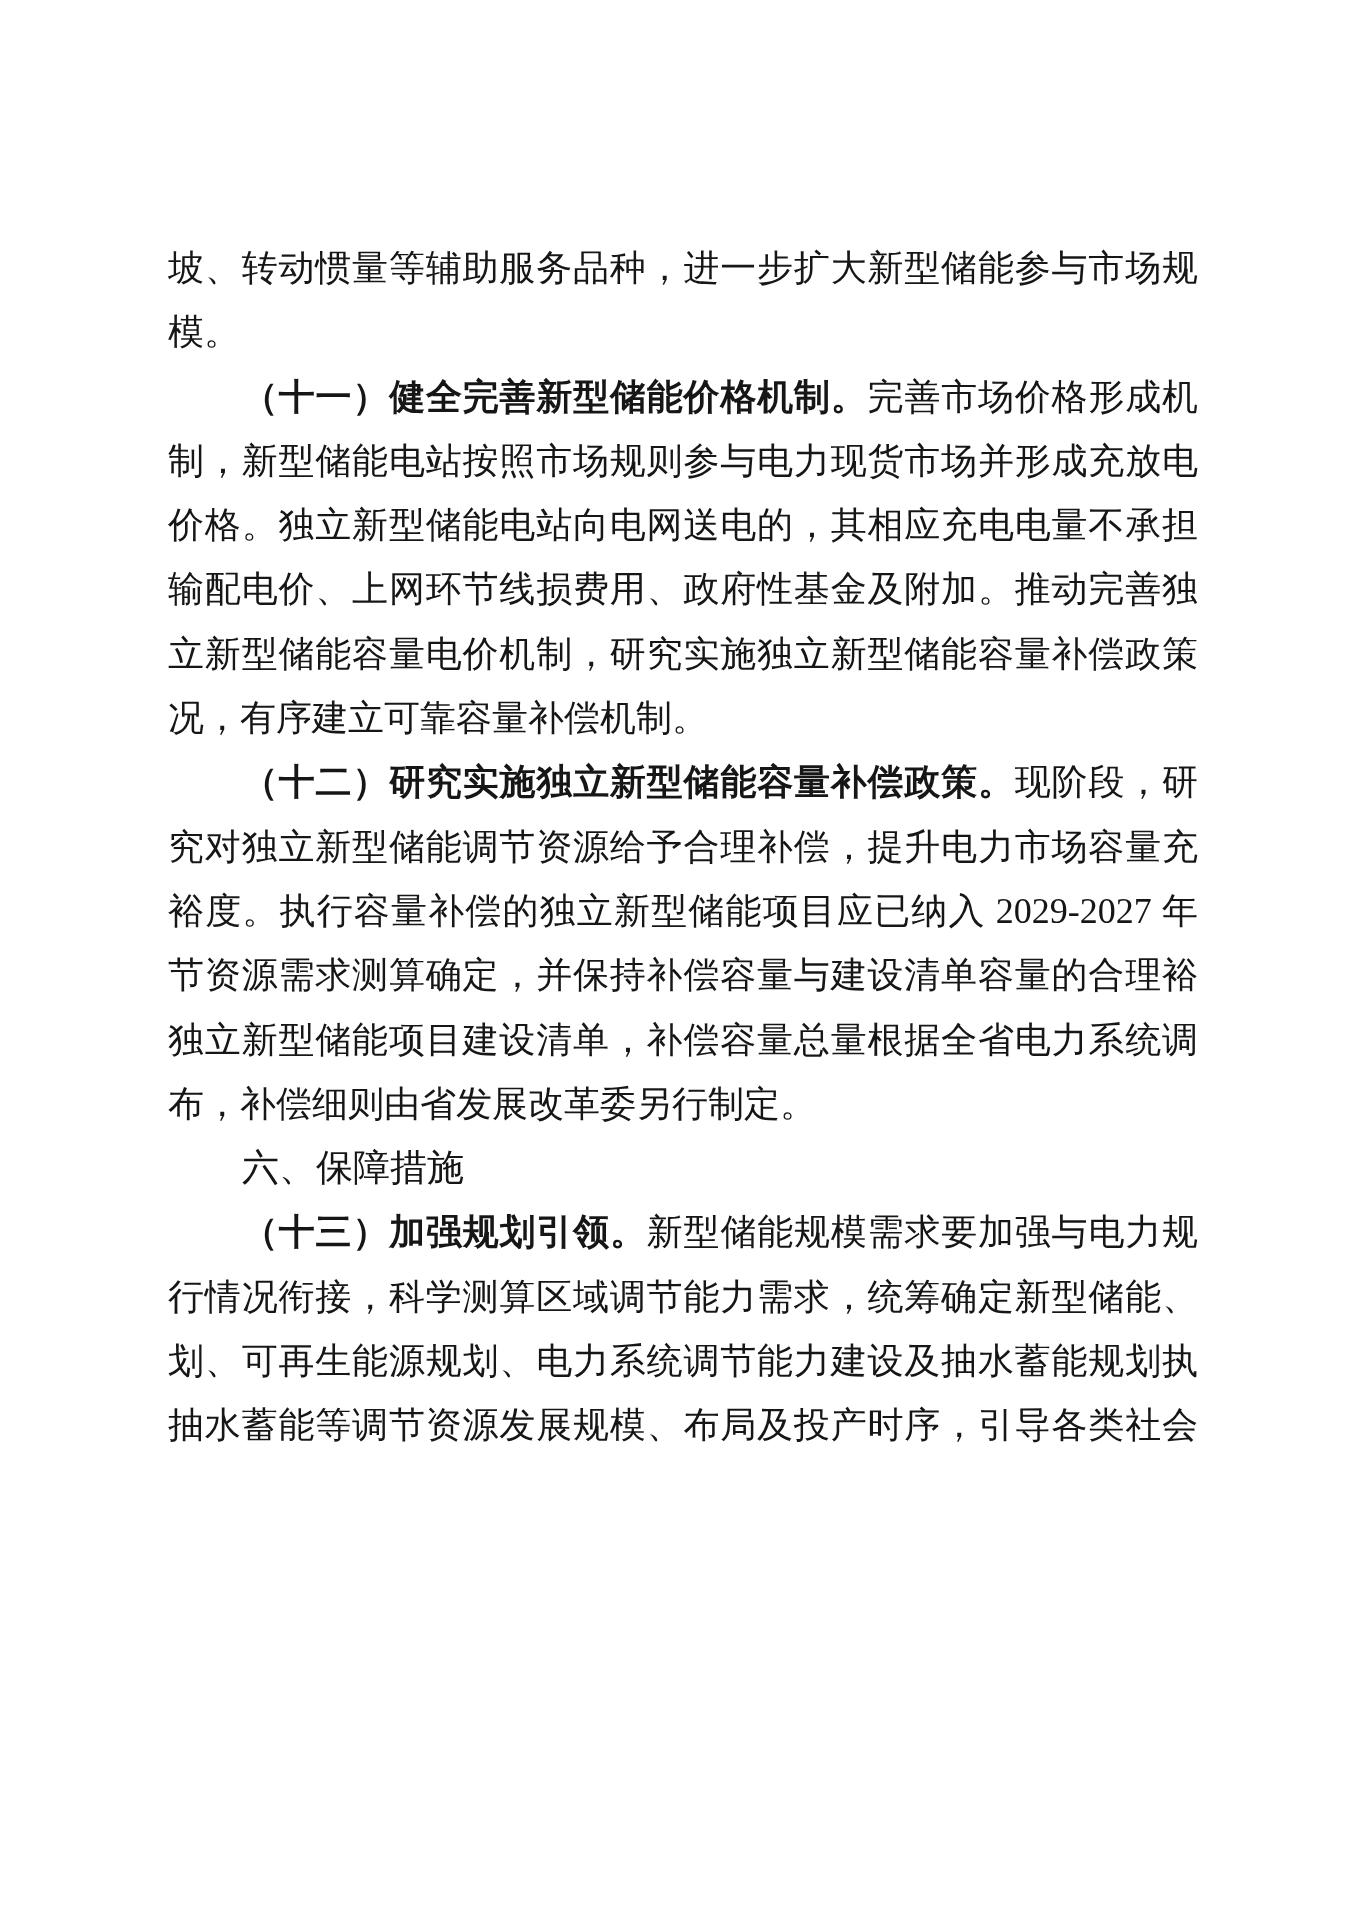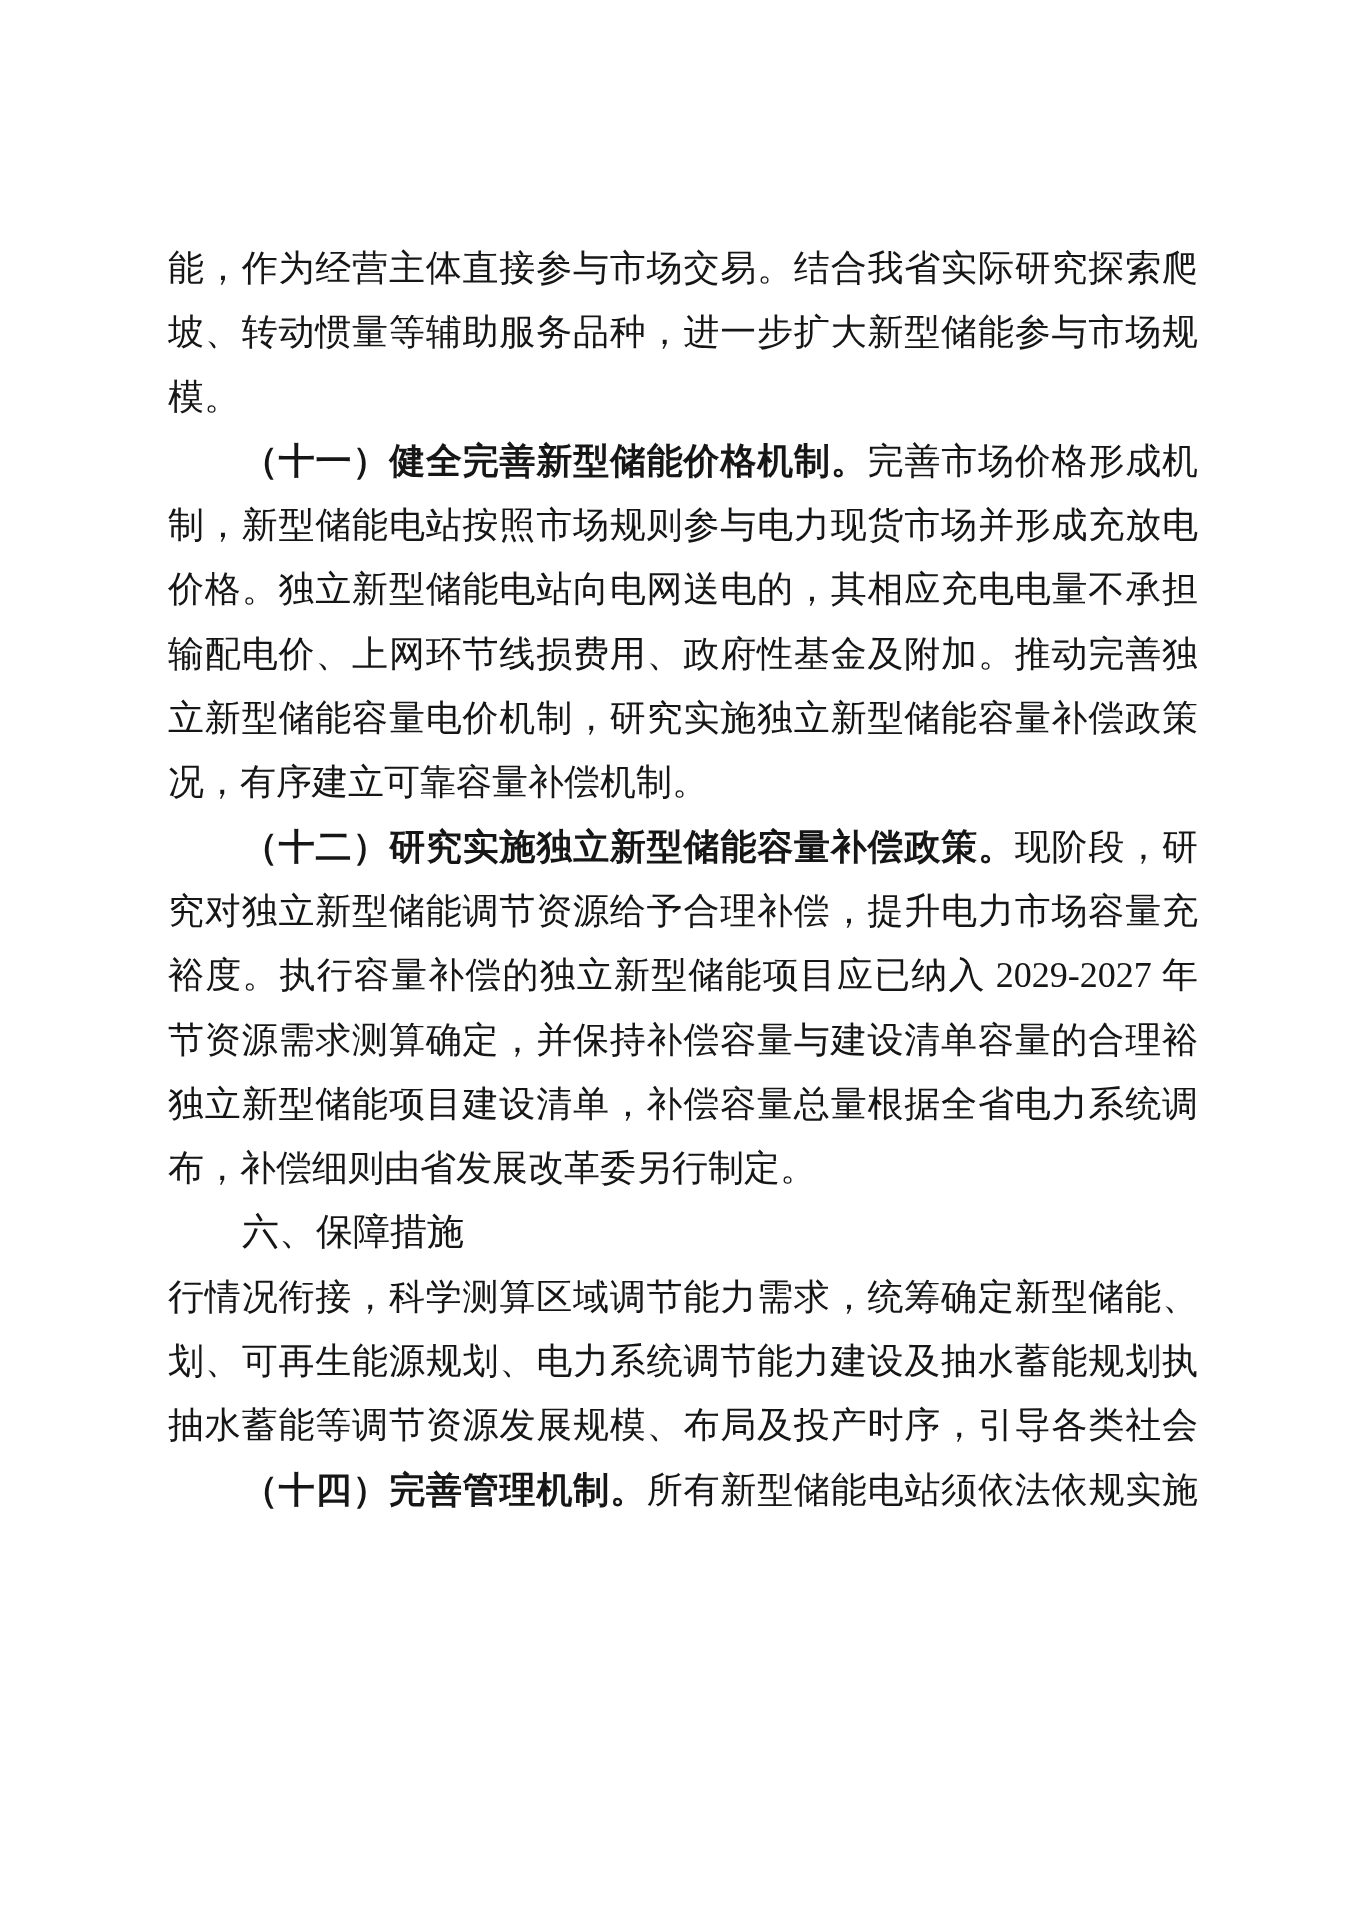--- a/index.html
+++ b/index.html
@@ -49,34 +49,33 @@
     font-family: "Liberation Sans", "DejaVu Sans", sans-serif;
     font-weight: 400;
     font-size: 37px;
   }
 </style>
 </head>
 <body>
 
 <div class="page">
   <div class="content">
-      <div class="line full"><span class="seg normal">能，作为经营主体直接参与市场交易。结合我省实际研究探索爬</span></div>
       <div class="line full"><span class="seg normal">坡、转动惯量等辅助服务品种，进一步扩大新型储能参与市场规</span></div>
       <div class="line short"><span class="seg normal">模。</span></div>
       <div class="line full indent"><span class="seg bold">（十一）健全完善新型储能价格机制。</span><span class="seg normal">完善市场价格形成机</span></div>
       <div class="line full"><span class="seg normal">制，新型储能电站按照市场规则参与电力现货市场并形成充放电</span></div>
       <div class="line full"><span class="seg normal">价格。独立新型储能电站向电网送电的，其相应充电电量不承担</span></div>
       <div class="line full"><span class="seg normal">输配电价、上网环节线损费用、政府性基金及附加。推动完善独</span></div>
       <div class="line full"><span class="seg normal">立新型储能容量电价机制，研究实施独立新型储能容量补偿政策</span></div>
       <div class="line short"><span class="seg normal">况，有序建立可靠容量补偿机制。</span></div>
       <div class="line full indent"><span class="seg bold">（十二）研究实施独立新型储能容量补偿政策。</span><span class="seg normal">现阶段，研</span></div>
       <div class="line full"><span class="seg normal">究对独立新型储能调节资源给予合理补偿，提升电力市场容量充</span></div>
       <div class="line full"><span class="seg normal">裕度。执行容量补偿的独立新型储能项目应已纳入 2029-2027 年</span></div>
       <div class="line full"><span class="seg normal">节资源需求测算确定，并保持补偿容量与建设清单容量的合理裕</span></div>
       <div class="line full"><span class="seg normal">独立新型储能项目建设清单，补偿容量总量根据全省电力系统调</span></div>
       <div class="line short"><span class="seg normal">布，补偿细则由省发展改革委另行制定。</span></div>
       <div class="line short indent heading"><span class="seg heading">六、保障措施</span></div>
+      <div class="line full indent"><span class="seg bold">（十三）加强规划引领。</span><span class="seg normal">新型储能规模需求要加强与电力规</span></div>
       <div class="line full"><span class="seg normal">行情况衔接，科学测算区域调节能力需求，统筹确定新型储能、</span></div>
       <div class="line full"><span class="seg normal">划、可再生能源规划、电力系统调节能力建设及抽水蓄能规划执</span></div>
       <div class="line full"><span class="seg normal">抽水蓄能等调节资源发展规模、布局及投产时序，引导各类社会</span></div>
-      <div class="line full indent"><span class="seg bold">（十四）完善管理机制。</span><span class="seg normal">所有新型储能电站须依法依规实施</span></div>
     </div>
 </div>
 
 </body></html>

